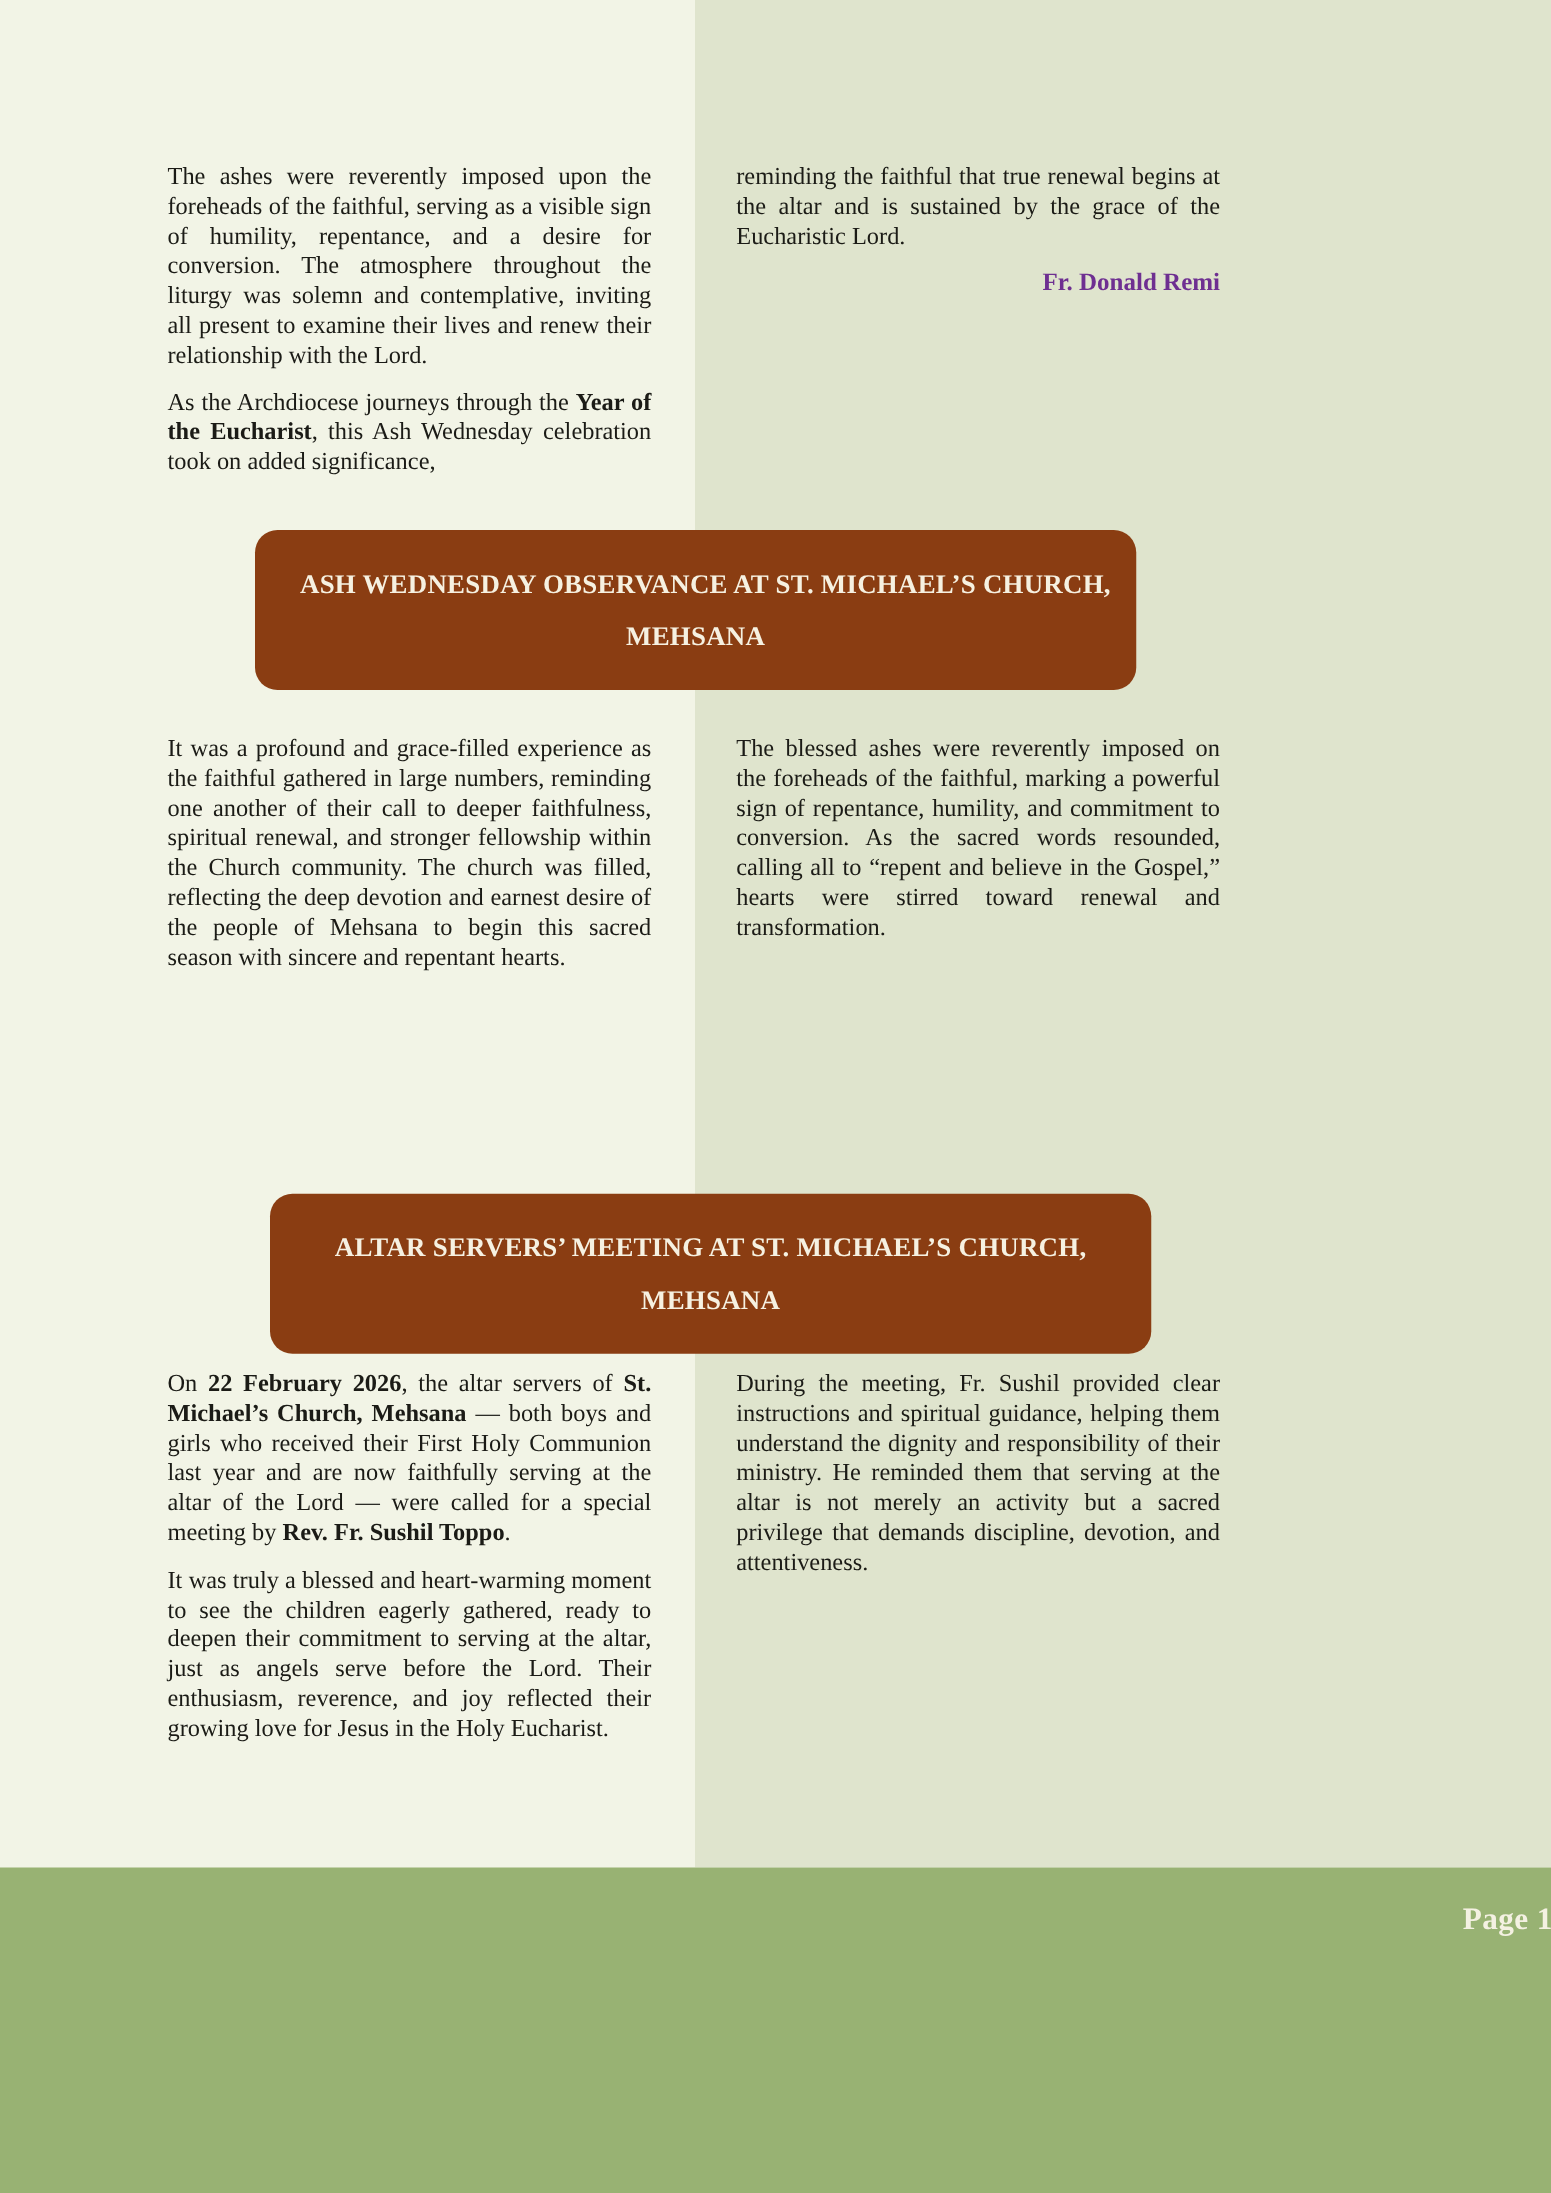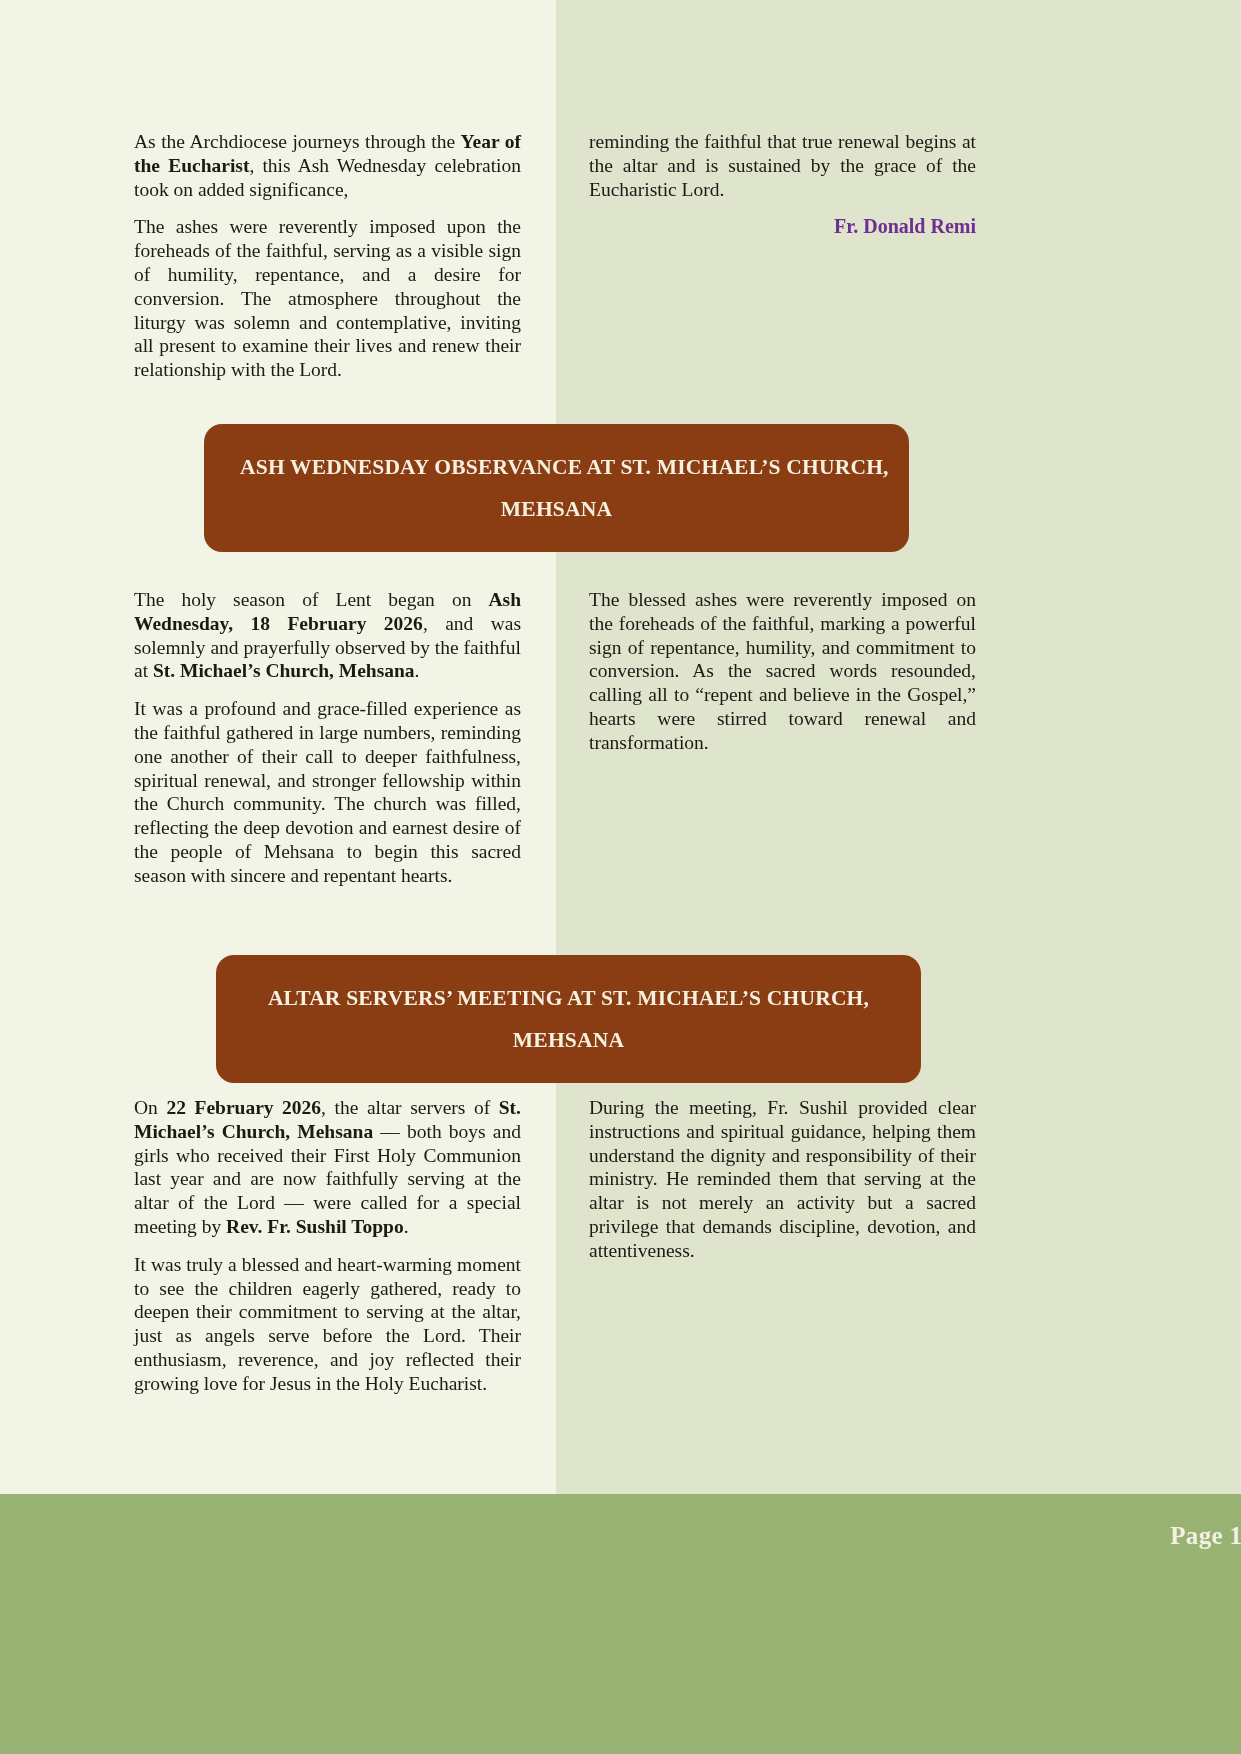--- a/index.html
+++ b/index.html
@@ -131,39 +131,38 @@
 
 <div class="bg-left"></div>
 <div class="bg-right"></div>
 <div class="bg-bottom-left"></div>
 
 <div class="content">
 
   <div class="section" style="top:130px;">
     <div class="cols">
       <div class="col">
+        <p class="body-text">The ashes were reverently imposed upon the foreheads of the faithful, serving as a visible sign of humility, repentance, and a desire for conversion. The atmosphere throughout the liturgy was solemn and contemplative, inviting all present to examine their lives and renew their relationship with the Lord.</p>
         <p class="body-text"><span>As the Archdiocese journeys through the </span><b>Year of the Eucharist</b><span>, this Ash Wednesday celebration took on added significance,</span></p>
-        <p class="body-text">The ashes were reverently imposed upon the foreheads of the faithful, serving as a visible sign of humility, repentance, and a desire for conversion. The atmosphere throughout the liturgy was solemn and contemplative, inviting all present to examine their lives and renew their relationship with the Lord.</p>
       </div>
       <div class="col">
         <p class="body-text">reminding the faithful that true renewal begins at the altar and is sustained by the grace of the Eucharistic Lord.</p>
         <p class="signature">Fr. Donald Remi</p>
       </div>
     </div>
   </div>
 
   <div class="banner" style="left:204px; top:424px; width:705px;">
     <span class="banner-line">ASH WEDNESDAY OBSERVANCE AT ST. MICHAEL’S CHURCH,</span>
     <span class="banner-line">MEHSANA</span>
   </div>
 
   <div class="section" style="top:588px;">
     <div class="cols">
       <div class="col">
-        <p class="body-text"><span>The holy season of Lent began on </span><b>Ash Wednesday, 18 February 2026</b><span>, and was solemnly and prayerfully observed by the faithful at </span><b>St. Michael’s Church, Mehsana</b><span>.</span></p>
         <p class="body-text">It was a profound and grace-filled experience as the faithful gathered in large numbers, reminding one another of their call to deeper faithfulness, spiritual renewal, and stronger fellowship within the Church community. The church was filled, reflecting the deep devotion and earnest desire of the people of Mehsana to begin this sacred season with sincere and repentant hearts.</p>
       </div>
       <div class="col">
         <p class="body-text">The blessed ashes were reverently imposed on the foreheads of the faithful, marking a powerful sign of repentance, humility, and commitment to conversion. As the sacred words resounded, calling all to “repent and believe in the Gospel,” hearts were stirred toward renewal and transformation.</p>
       </div>
     </div>
   </div>
 
   <div class="banner" style="left:216px; top:955px; width:705px;">
     <span class="banner-line">ALTAR SERVERS’ MEETING AT ST. MICHAEL’S CHURCH,</span>

